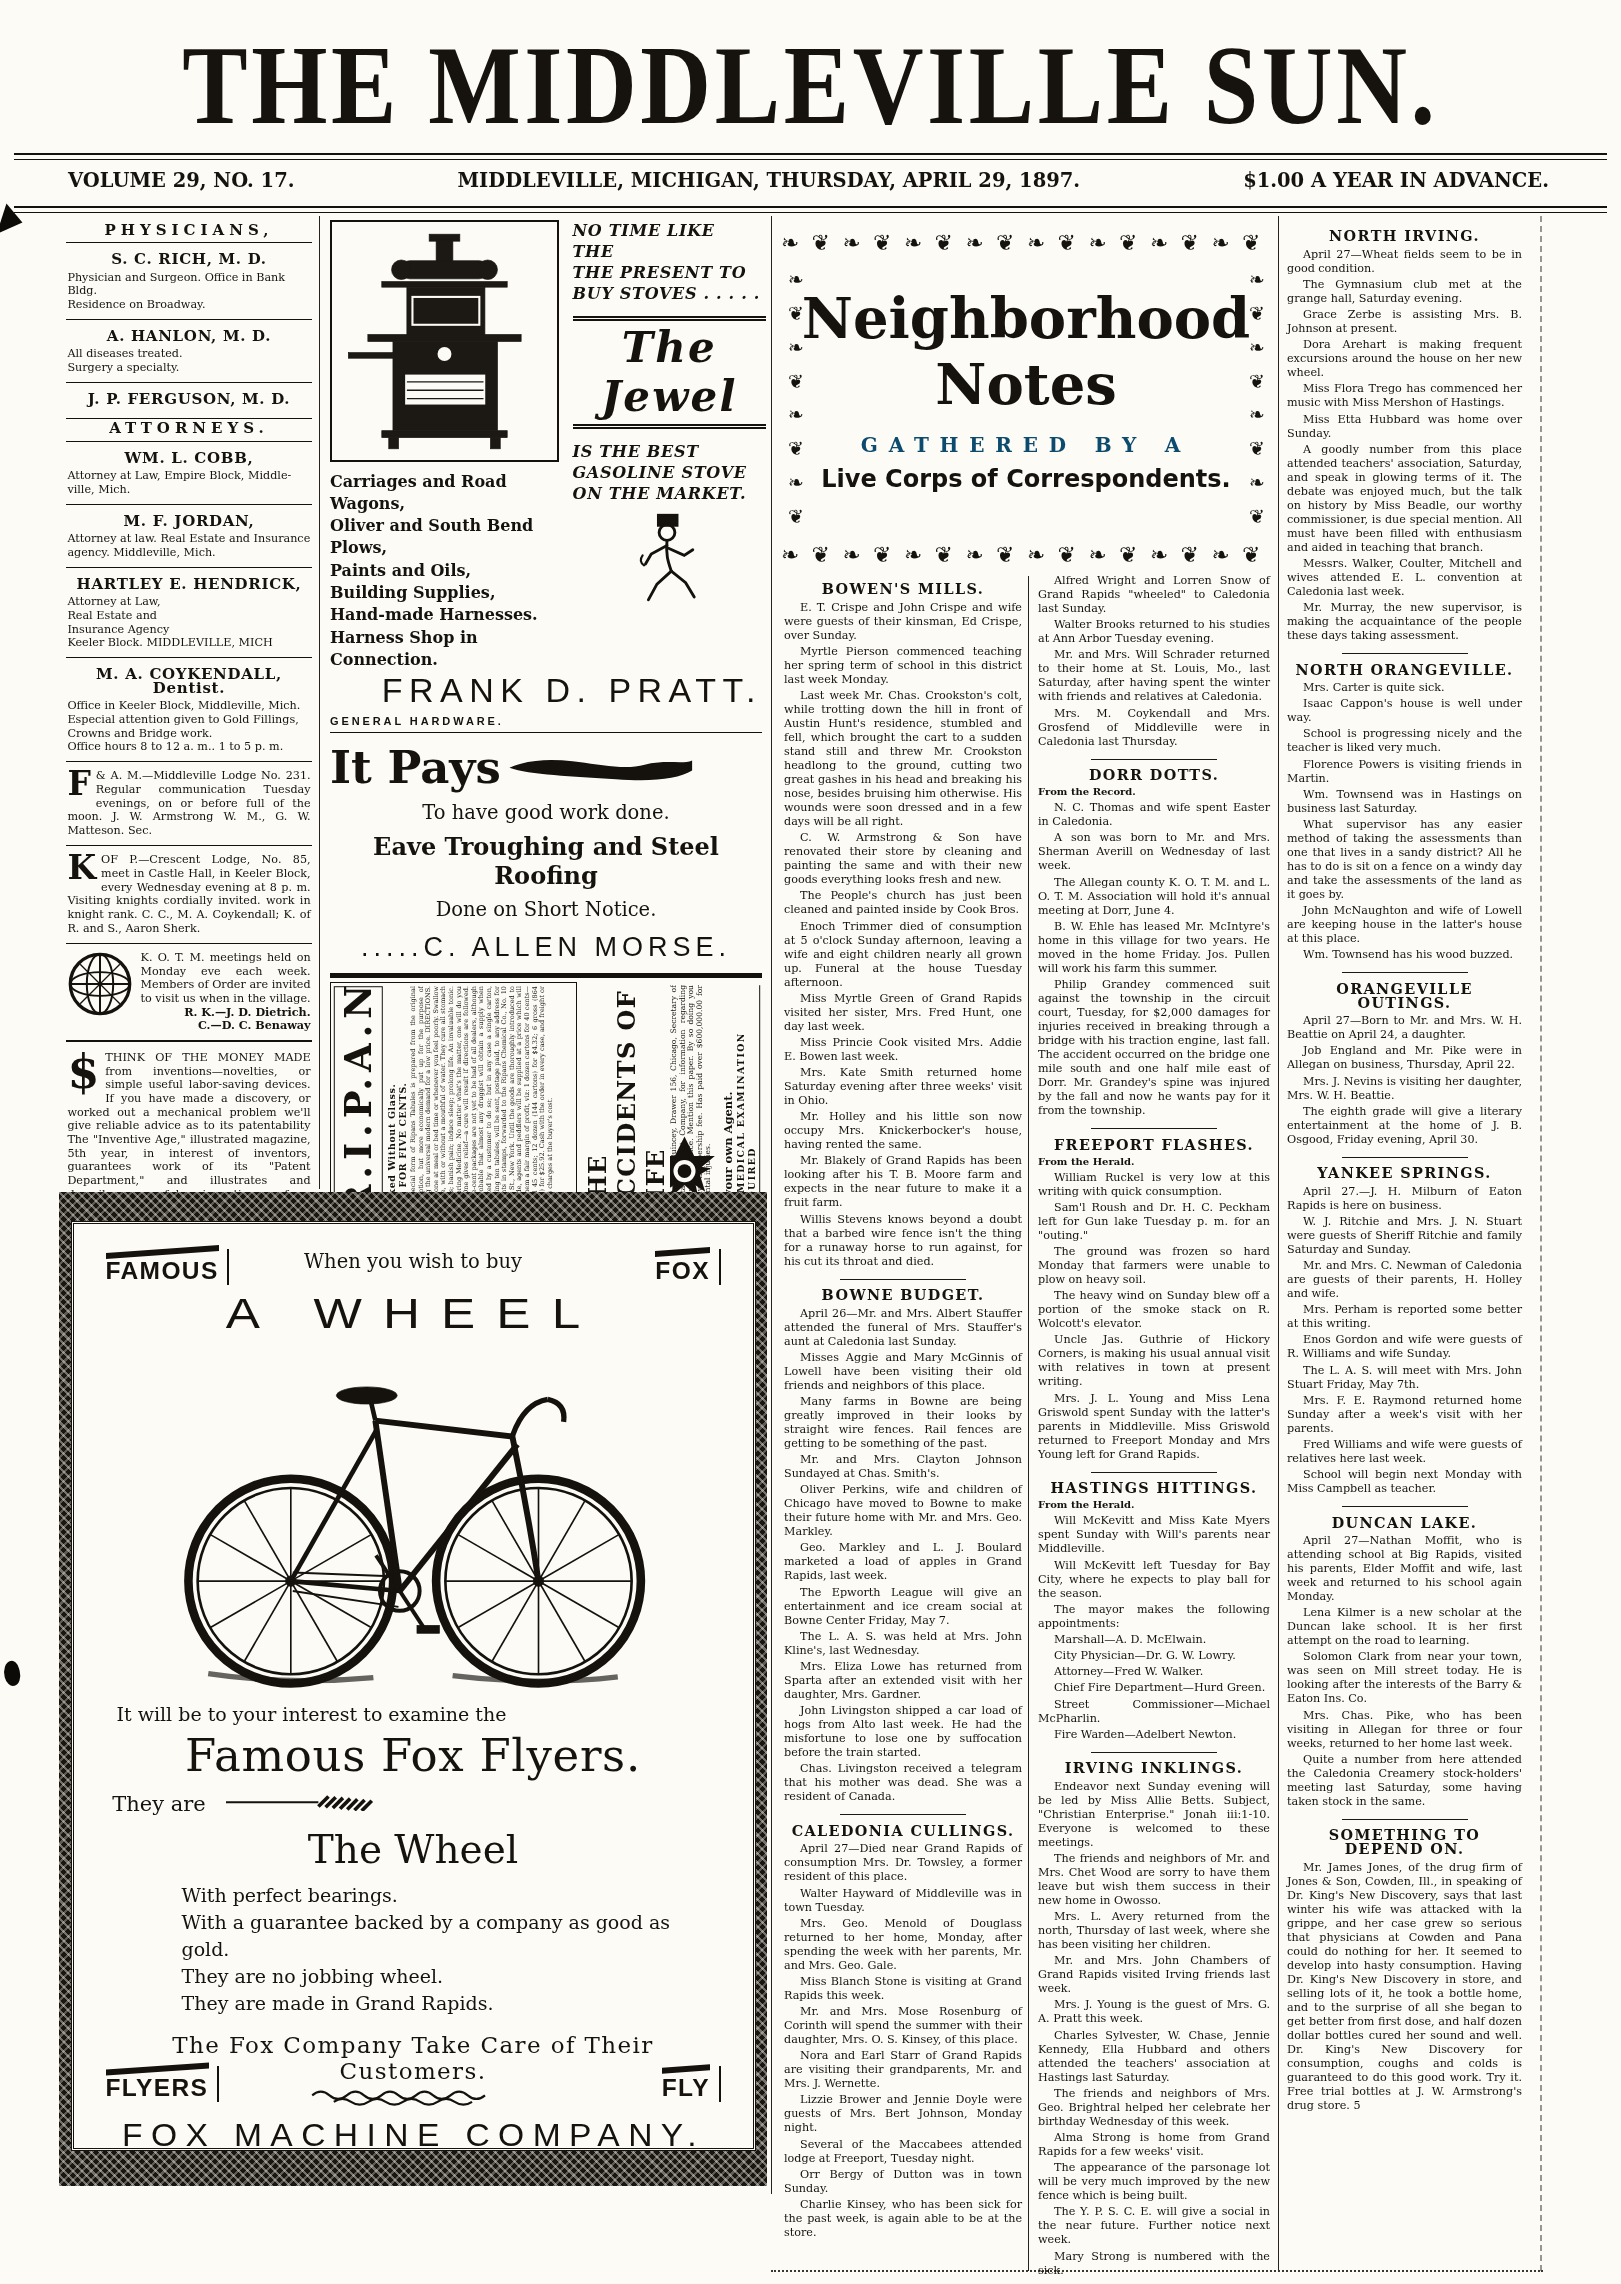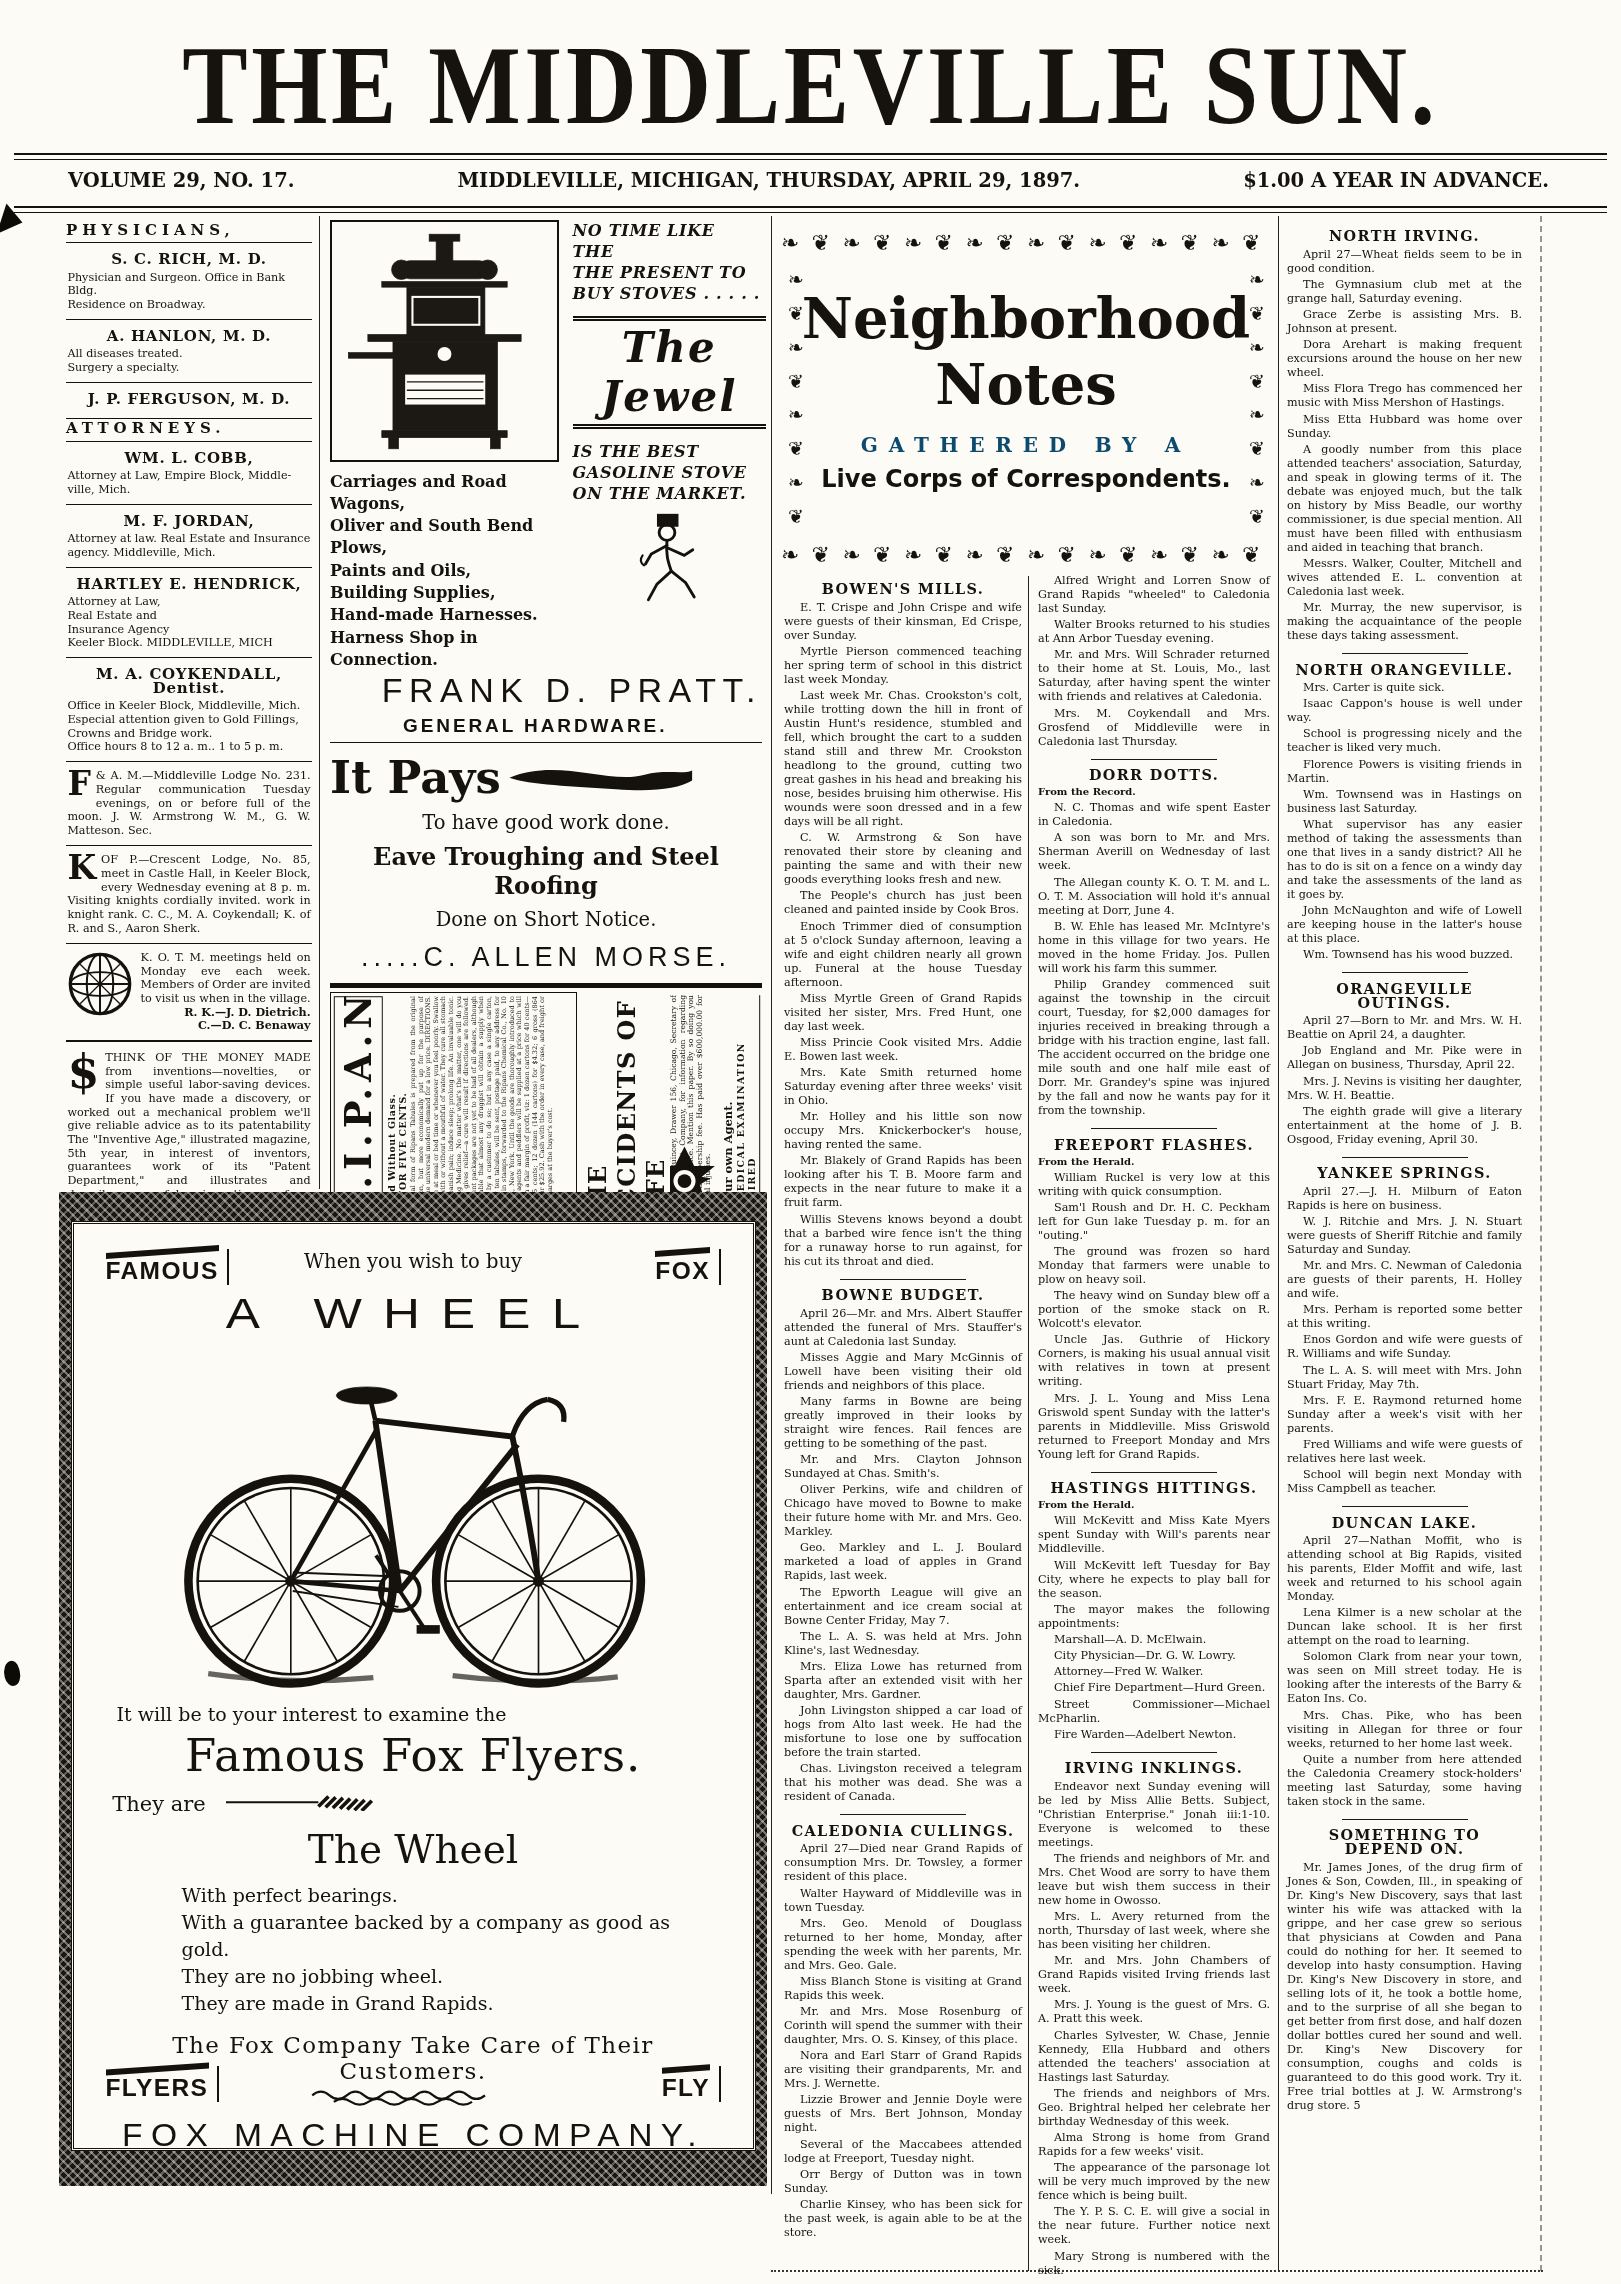--- a/index.html
+++ b/index.html
@@ -19,21 +19,21 @@
   .vrule{position:absolute;width:0;border-left:1.4px solid #26221c;}
   .vrule-dash{position:absolute;width:0;border-left:2.2px dashed #4a453c;opacity:.55;}
   .dotline{position:absolute;border-top:2.2px dotted #3c372e;}
   .ink-wedge{position:absolute;left:1.4px;top:206px;width:0;height:0;
     border-top:13px solid transparent;border-bottom:19px solid transparent;border-left:21.6px solid #0d0b08;
     transform:rotate(18deg);}
   .ink-blob{position:absolute;left:4.3px;top:1661px;width:16px;height:24.5px;background:#0d0b08;
     border-radius:60% 40% 55% 45%;transform:rotate(-14deg);}
   
   #col1{position:absolute;left:66px;top:220px;width:246px;font-size:11.2px;line-height:13.7px;}
-  .dir-header{font-weight:bold;font-size:15px;letter-spacing:5px;
+  .dir-header{text-align:center;font-weight:bold;font-size:15px;letter-spacing:5px;
     padding:3.6px 0 5px;border-bottom:1.4px solid #15120e;font-family:"DejaVu Serif",serif;}
   .dir-header.first{border-top:none;}
   .card{border-bottom:1.4px solid #15120e;padding:2.9px 1.4px 7.2px;}
   .card-name{text-align:center;font-weight:bold;font-size:15px;letter-spacing:0.7px;margin:7.2px 0 3.6px;}
   .card-line{text-align:left;}
   .lodge{border-bottom:1.4px solid #15120e;padding:7.2px 1.4px;text-align:justify;overflow:hidden;}
   .lodge-initial{float:left;font-size:33px;line-height:29px;font-weight:bold;margin:0 5px 0 0;}
   .kotm{border-bottom:2.2px solid #15120e;padding:7.2px 1.4px;display:flex;gap:7.2px;align-items:flex-start;}
   .kotm-text{flex:1;text-align:justify;}
   .kotm-off{text-align:right;font-weight:bold;}
@@ -47,22 +47,22 @@
   .jewel-right{flex:1;display:flex;flex-direction:column;}
   .no-time .line,.is-best .line{font-style:italic;font-weight:bold;font-size:16px;line-height:21px;letter-spacing:0.7px;}
   .jewel-band{border-top:5px double #15120e;border-bottom:5px double #15120e;text-align:center;
     margin:11.5px -4.3px 11.5px 0;padding:2.9px 0;}
   .jewel-script{font-size:42px;font-style:italic;font-weight:bold;letter-spacing:2.2px;text-align:center;}
   .runner{margin-top:8.6px;align-self:center;}
   .pratt-items{margin-top:8.6px;}
   .pratt-items .line{font-size:16px;font-weight:bold;line-height:22.3px;}
   .pratt-name{text-align:right;font-family:"Liberation Sans","DejaVu Sans",sans-serif;
     font-size:34px;letter-spacing:6.5px;margin-top:0;}
-  .pratt-tag{text-align:center;font-family:"Liberation Sans","DejaVu Sans",sans-serif;font-weight:bold;
-    font-size:19px;letter-spacing:2.9px;margin:4.3px 21.6px 5.8px 0;}
+  .pratt-tag{text-align:left;font-family:"Liberation Sans","DejaVu Sans",sans-serif;font-weight:bold;
+    font-size:11px;letter-spacing:2.9px;margin:4.3px 21.6px 5.8px 0;}
   .thin-rule{border-top:1.4px solid #15120e;}
   .itpays-head{display:flex;align-items:center;gap:7px;margin:7.2px 0 0;}
   .itpays-word{font-size:45px;font-weight:bold;}
   .itpays-line1{text-align:center;font-size:19.5px;margin-top:7.2px;}
   .itpays-line2{text-align:center;font-size:24px;font-weight:bold;margin-top:8.6px;}
   .itpays-line3{text-align:center;font-size:19.5px;margin-top:7.2px;}
   .morse-name{text-align:center;font-family:"Liberation Sans","DejaVu Sans",sans-serif;
     font-size:27px;letter-spacing:5px;margin:11.5px 0 10px;}
   .heavy-rule{border-top:5px solid #15120e;}
   .ripans-row{display:flex;height:238px;border-bottom:5px double #15120e;padding:4.3px 0;}

